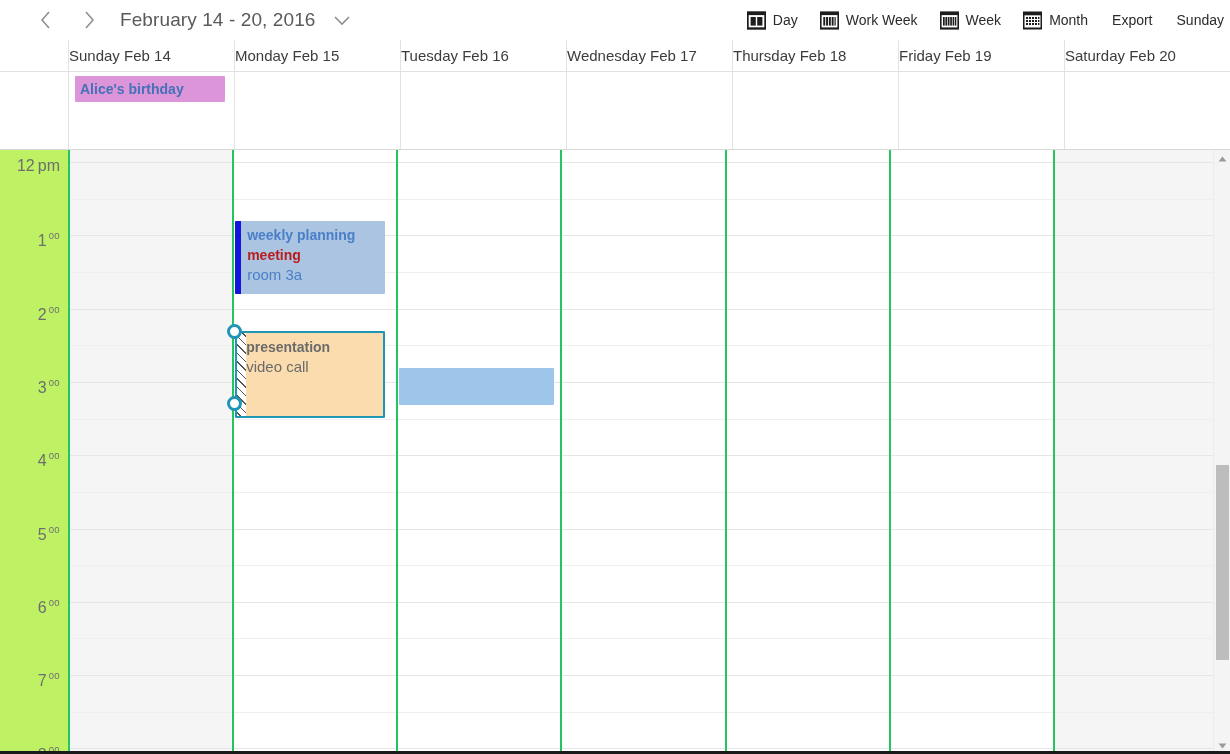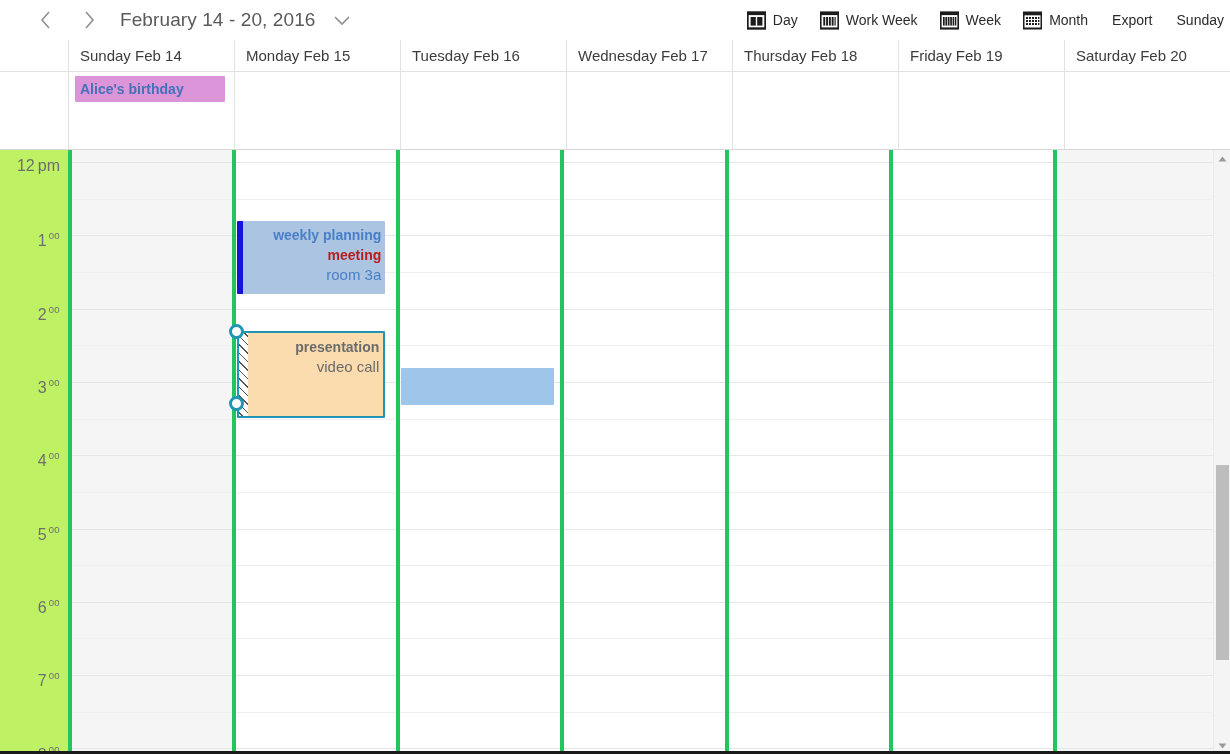--- a/index.html
+++ b/index.html
@@ -123,21 +123,20 @@
     flex: 0 0 68px;
     box-sizing: border-box;
     background: #ffffff;
   }
   .day-head {
     flex: 1 1 0;
     box-sizing: border-box;
     border-left: 1px solid #e2e2e2;
     font-size: 15px;
     color: #3c3c3c;
-    padding-left: 11px;
     display: flex;
     align-items: center;
     background: #ffffff;
   }
 
   
   #allday-row {
     position: absolute;
     left: 0; top: 32px;
     width: 1230px;
@@ -218,23 +217,22 @@
     position: absolute;
     left: 68px; top: 0;
     width: 1149px;
     height: 604px;
     display: flex;
   }
   .day-col {
     flex: 1 1 0;
     position: relative;
     box-sizing: border-box;
-    border-left: 4px solid #22c55e;
-    background: #ffffff;
-    text-align: right;
+    border-left: 2px solid #22c55e;
+    background: #ffffff;
   }
   .day-col.weekend { background: #f5f5f5; }
 
   .hline {
     position: absolute;
     left: 0;
     width: 100%;
     height: 0;
     border-top: 1px solid #e6e6e6;
   }

